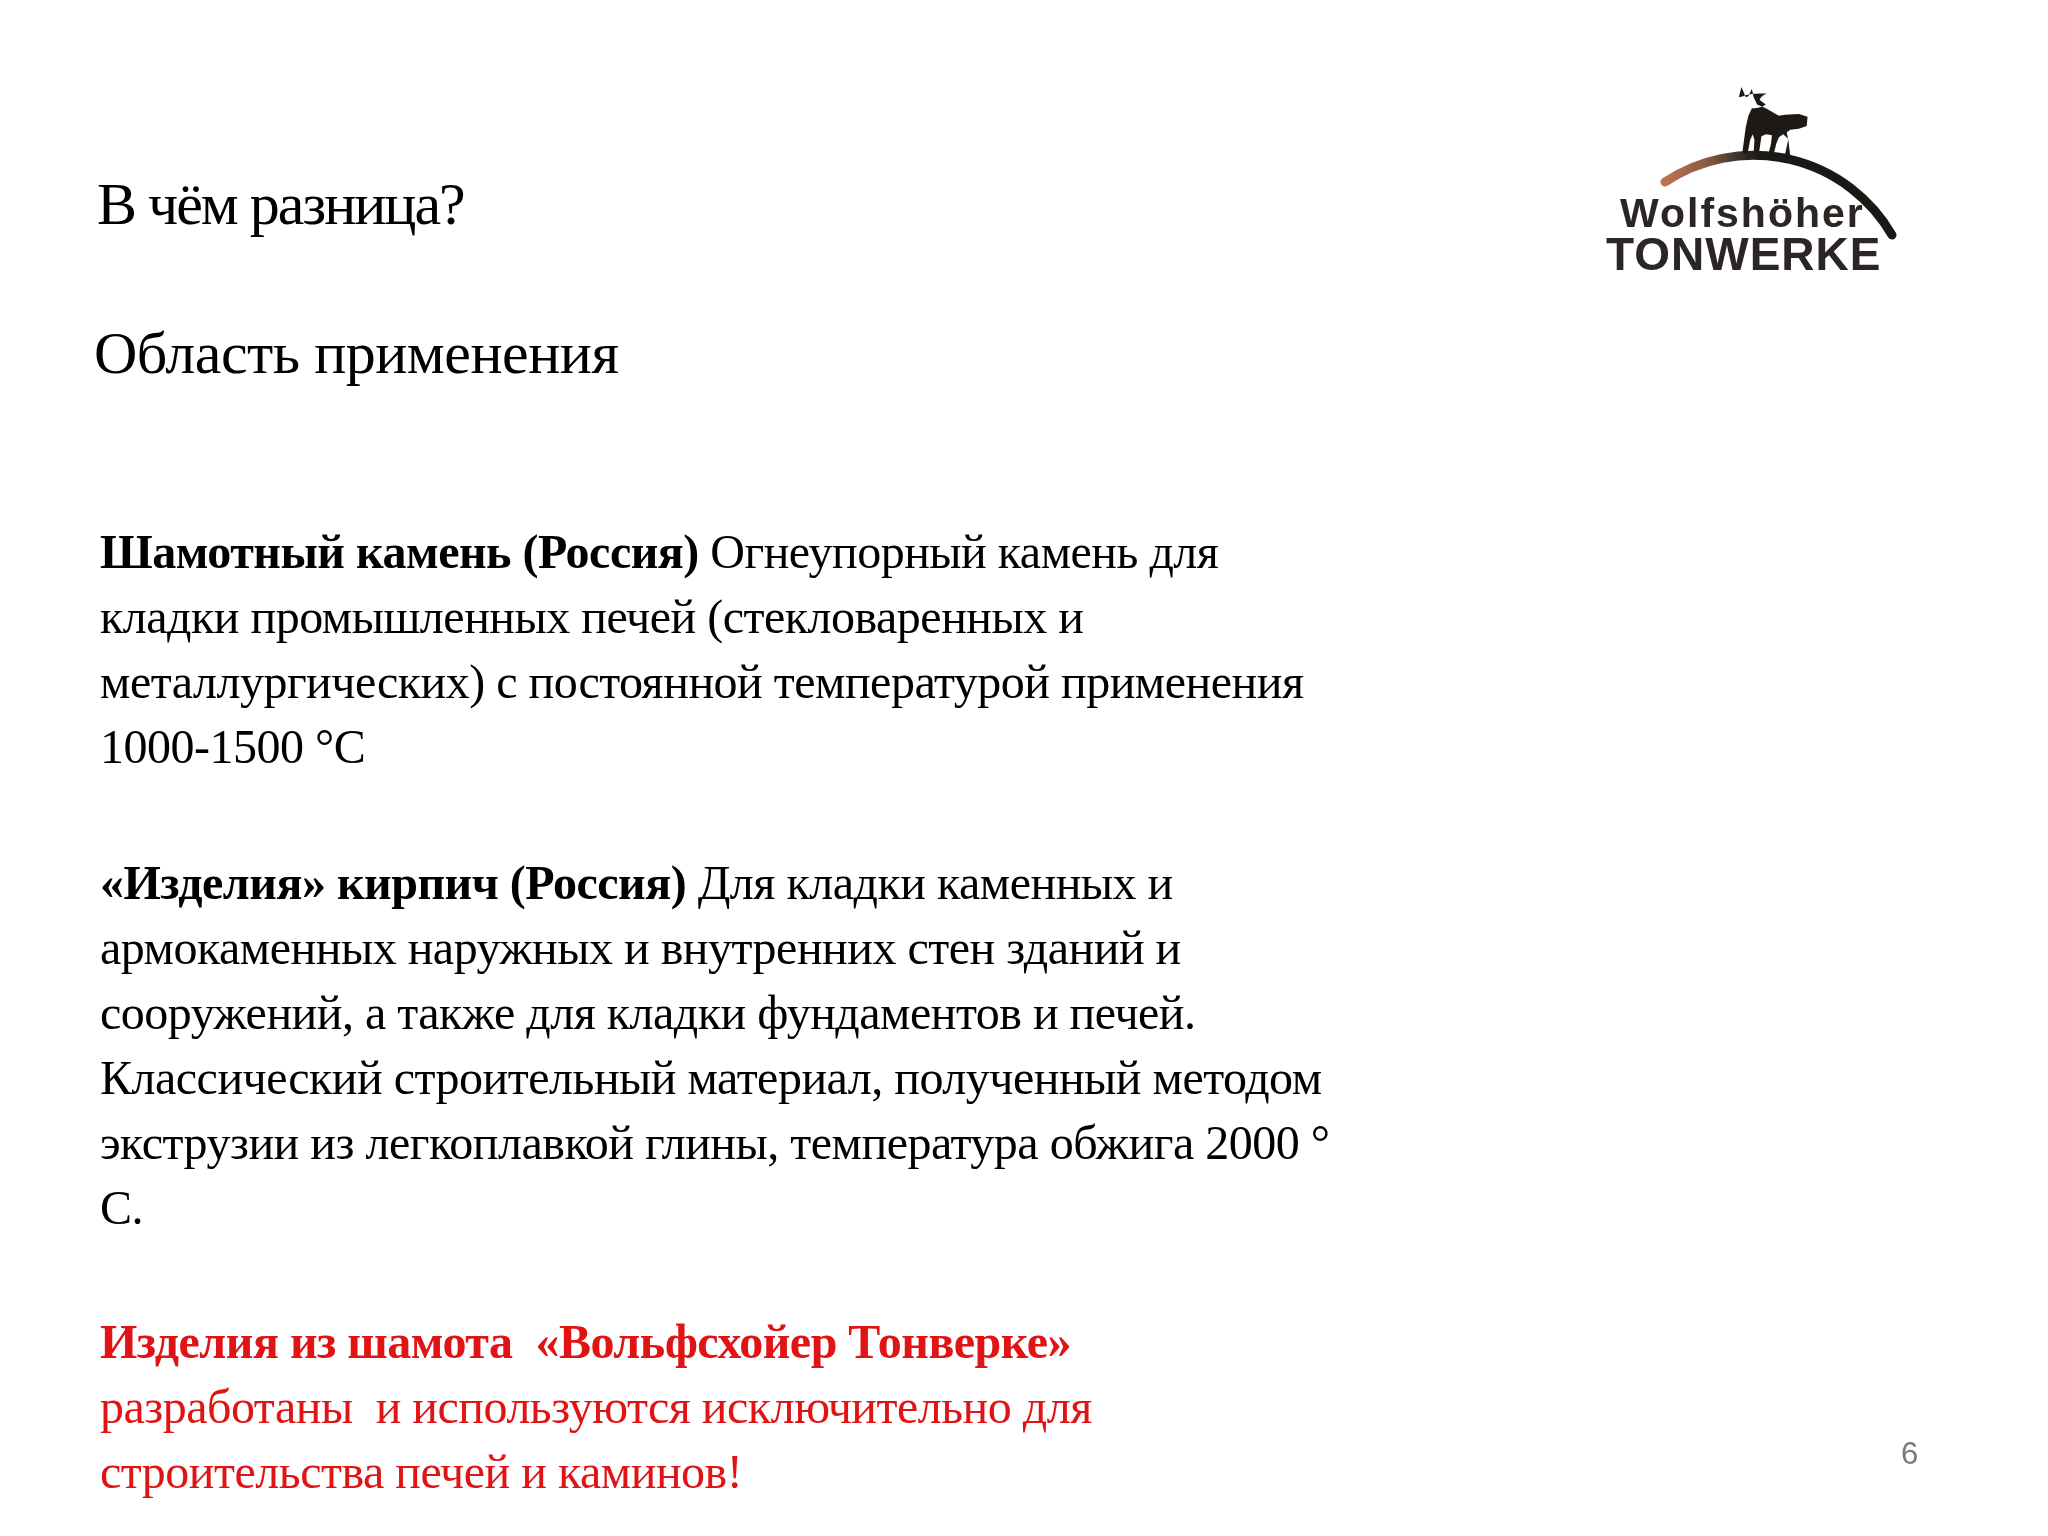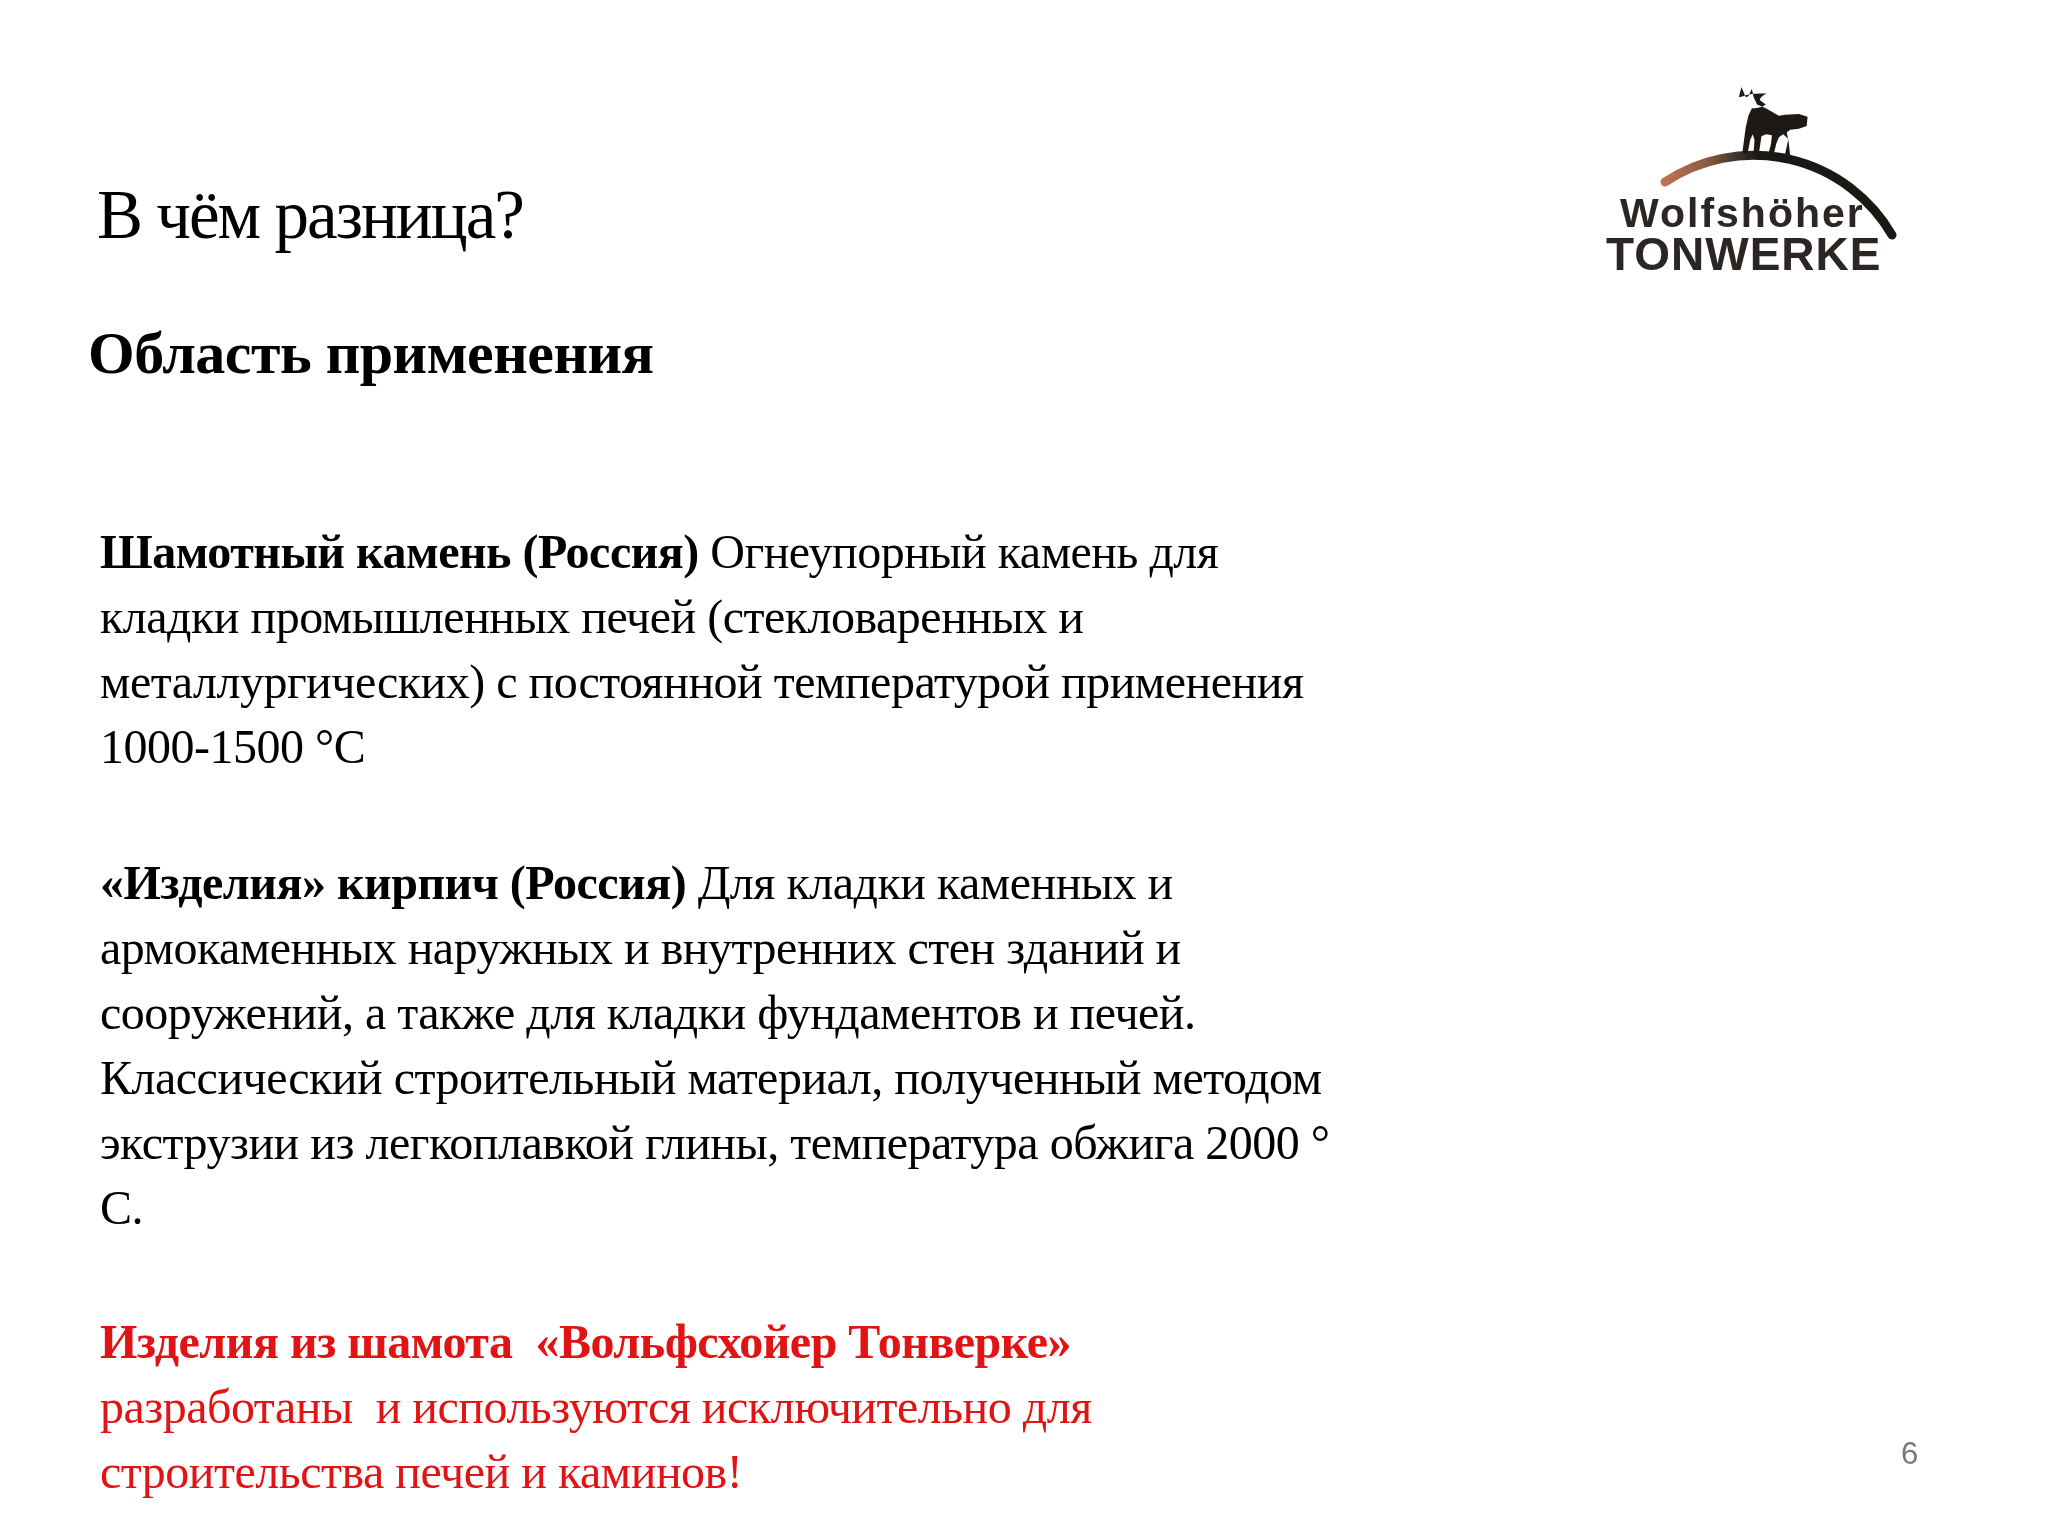--- a/index.html
+++ b/index.html
@@ -13,29 +13,29 @@
   .slide{
     position:relative;
     width:2048px;height:1536px;
     background:#ffffff;
     overflow:hidden;
     font-family:"Liberation Serif", serif;
     color:var(--body-text);
   }
   .title{
     position:absolute;left:97px;top:130px;
-    font-size:69px;line-height:1.15;
+    font-size:60px;line-height:1.15;
     letter-spacing:-2px;
     font-weight:normal;
     white-space:nowrap;
   }
   .section-heading{
-    position:absolute;left:88px;top:318px;
+    position:absolute;left:94px;top:318px;
     font-size:60px;line-height:70px;
-    font-weight:bold;
+    font-weight:normal;
     letter-spacing:-0.5px;
     white-space:nowrap;
   }
   .para{
     position:absolute;left:100px;
     width:1560px;
     font-size:48px;line-height:65px;
     letter-spacing:-0.5px;
     white-space:pre-wrap;
   }

